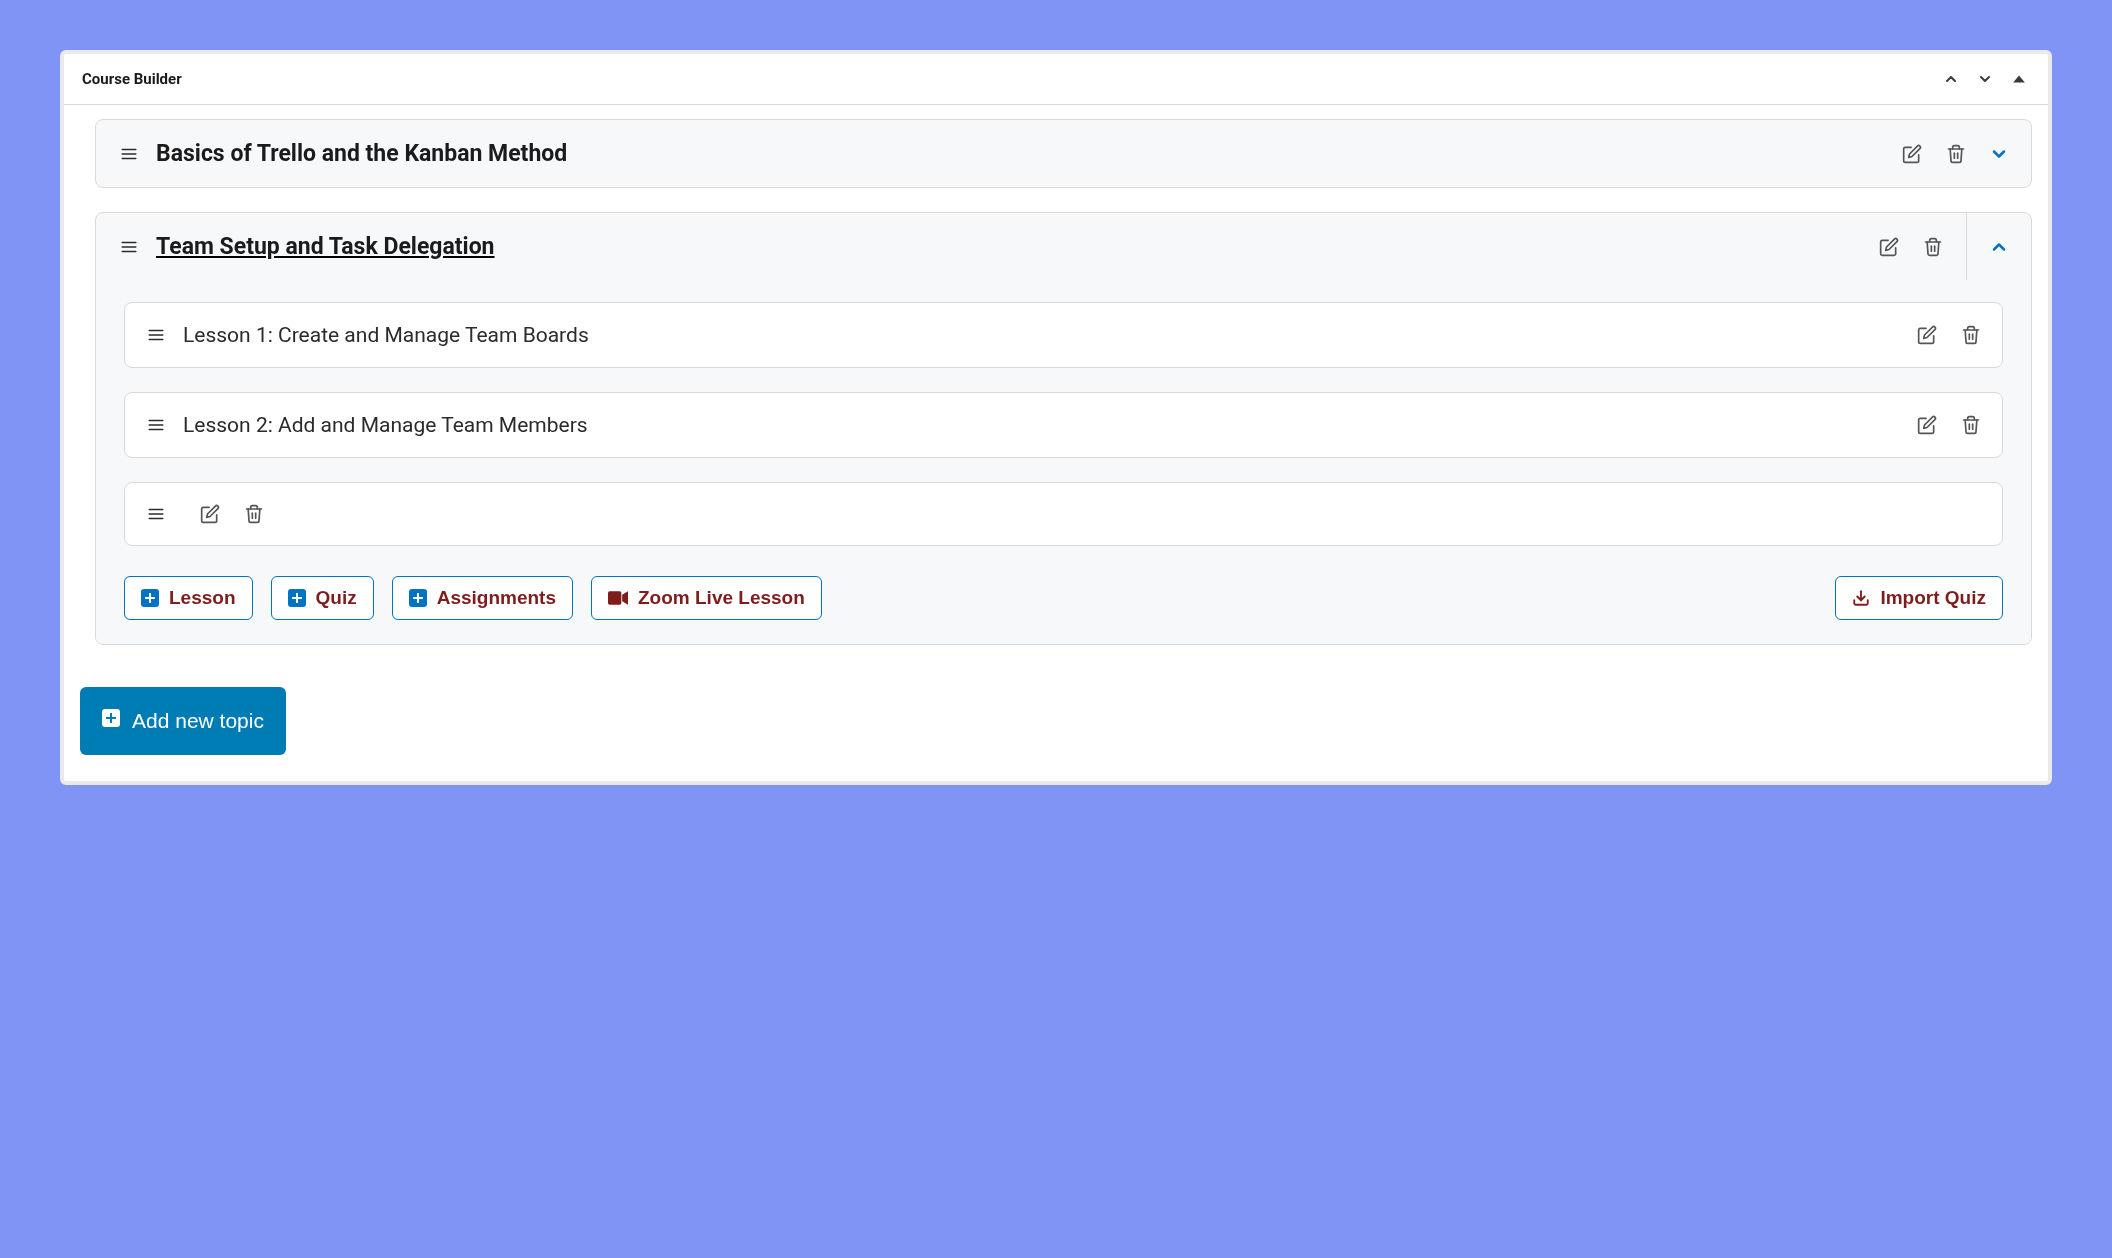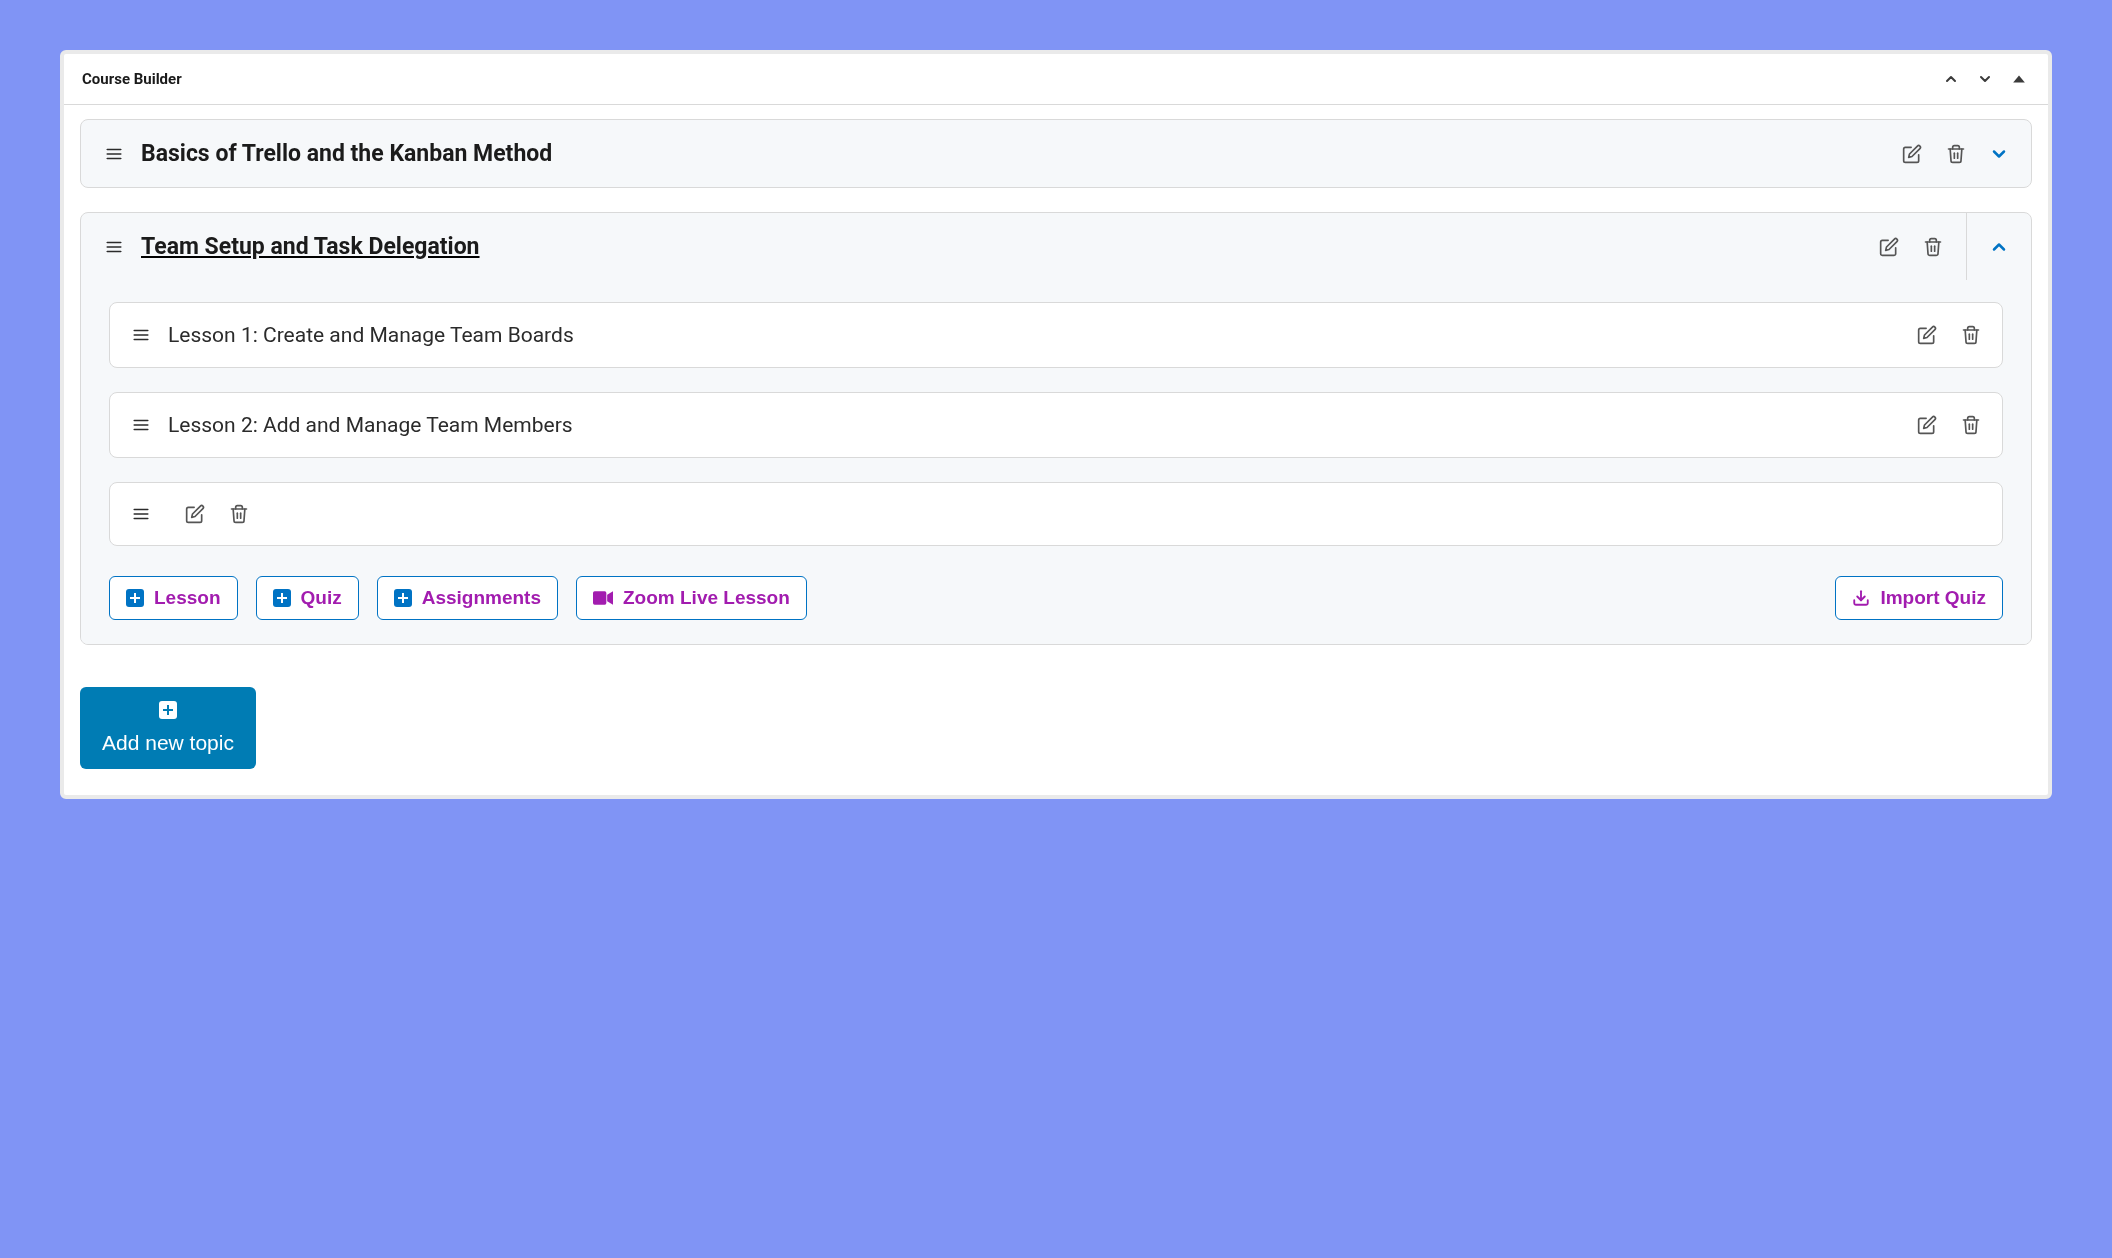--- a/index.html
+++ b/index.html
@@ -44,20 +44,21 @@
   }
   .panel-body {
     padding: 14px 16px 26px 16px;
   }
   .topic {
     border: 1px solid #d9d9d9;
     border-radius: 8px;
     background: #f6f8fa;
     margin-bottom: 24px;
     overflow: hidden;
+    margin-left: 15px;
   }
   .topic:last-of-type { margin-bottom: 0; }
   .topic-header {
     display: flex;
     align-items: center;
     padding: 20px 22px;
     text-decoration: underline;
   }
   .topic-header-expanded {
     border-right: 1px solid #d9d9d9;
@@ -139,21 +140,21 @@
     display: flex;
     align-items: center;
     gap: 18px;
     margin-top: 30px;
   }
   .btn-outline {
     display: inline-flex;
     align-items: center;
     gap: 10px;
     border: 1.5px solid #0073C4;
-    color: #a21caf;
+    color: #7f1d1d;
     background: #fff;
     border-radius: 6px;
     padding: 10px 16px;
     font-size: 19px;
     font-weight: 600;
     cursor: pointer;
   }
   .btn-outline .plus-square {
     width: 18px;
     height: 18px;
@@ -171,32 +172,31 @@
   .btn-outline .plus-square::before {
     left: 4px; right: 4px; top: 8px; height: 2px;
   }
   .btn-outline .plus-square::after {
     top: 4px; bottom: 4px; left: 8px; width: 2px;
   }
   .btn-outline .cam-icon svg { display: block; }
   .spacer { flex: 1; }
   .btn-primary {
     display: inline-flex;
-    align-items: center;
+    align-items: flex-start;
     gap: 12px;
     background: #007CB4;
     color: #fff;
     border: none;
     border-radius: 6px;
-    padding: 14px 22px;
+    padding: 22px 22px;
     font-size: 21px;
     font-weight: 500;
     cursor: pointer;
     margin-top: 42px;
-    flex-direction: column;
   }
   .btn-primary .plus-square-inv {
     width: 18px;
     height: 18px;
     background: #fff;
     border-radius: 3px;
     position: relative;
     display: inline-block;
   }
   .btn-primary .plus-square-inv::before,

